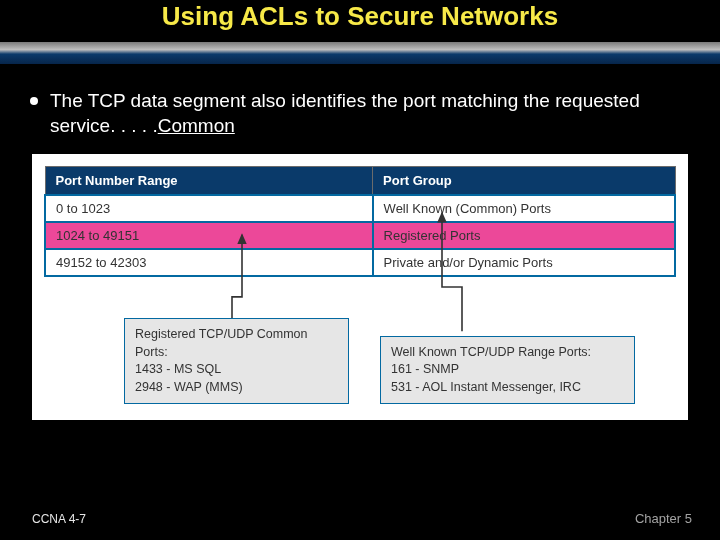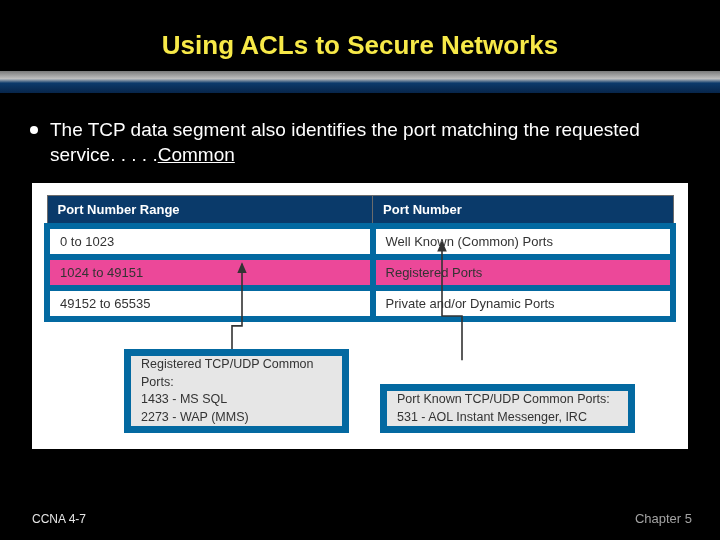--- a/index.html
+++ b/index.html
@@ -9,21 +9,21 @@
     background: #000;
     font-family: Arial, sans-serif;
     position: relative;
     overflow: hidden;
   }
   .title {
     text-align: center;
     color: #f7e948;
     font-size: 26px;
     font-weight: bold;
-    padding-top: 30px;
+    padding-top: 1px;
     text-shadow: 1px 1px 2px #000;
   }
   .title-bar {
     margin-top: 10px;
     height: 22px;
     background: linear-gradient(to bottom, #7a7a7a 0%, #bfbfbf 35%, #0c3a6b 55%, #07254a 100%);
   }
   .bullet-area {
     padding: 24px 24px 4px 30px;
     color: #fff;
@@ -60,31 +60,31 @@
     font-weight: bold;
     font-size: 13px;
     text-align: left;
     padding: 6px 10px;
     border: 1px solid #6b6b6b;
   }
   td {
     font-size: 13px;
     color: #333;
     padding: 5px 10px;
-    border: 6px solid #0369a1;
+    border: 2px solid #0369a1;
     background: #fff;
   }
   tr.alt td { background: #ec4899; }
   .box {
     position: absolute;
     background: #e6e6e6;
-    border: 7px solid #0369a1;
+    border: 1px solid #0369a1;
     font-size: 12.5px;
     color: #333;
-    padding: 0 10px;
+    padding: 7px 10px;
     line-height: 1.4;
   }
   .box-left { left: 92px; bottom: 16px; width: 225px; }
   .box-right { left: 348px; bottom: 16px; width: 255px; }
   svg.arrows {
     position: absolute;
     left: 0; top: 0;
     width: 100%; height: 100%;
     pointer-events: none;
   }
@@ -114,53 +114,54 @@
       <span>The TCP data segment also identifies the port matching the requested service. . . . .</span><span class="u">Common</span>
     </div>
   </div>
 </div>
 
 <div class="diagram-wrap">
   <table>
     <tbody>
         <tr>
       <th style="width:52%">Port Number Range</th>
-      <th>Port Number</th>
+      <th>Port Group</th>
     </tr>
     <tr>
       <td>0 to 1023</td>
       <td>Well Known (Common) Ports</td>
     </tr>
     <tr class="alt">
       <td>1024 to 49151</td>
       <td>Registered Ports</td>
     </tr>
     <tr>
-      <td>49152 to 65535</td>
+      <td>49152 to 42303</td>
       <td>Private and/or Dynamic Ports</td>
     </tr>
   </tbody>
     </table>
 
   <svg class="arrows" viewBox="0 0 656 270" preserveAspectRatio="none">
     <defs>
       <marker id="ah" markerWidth="8" markerHeight="8" refX="6" refY="3" orient="auto">
         <path d="M0,0 L7,3 L0,6 Z" fill="#333"></path>
       </marker>
     </defs>
     <path d="M 200 195 L 200 145 L 210 145 L 210 82" stroke="#333" stroke-width="1.6" fill="none" marker-end="url(#ah)"></path>
     <path d="M 430 180 L 430 135 L 410 135 L 410 60" stroke="#333" stroke-width="1.6" fill="none" marker-end="url(#ah)"></path>
   </svg>
 
   <div class="box box-left">
     <div>Registered TCP/UDP Common Ports:</div>
     <div>1433 - MS SQL</div>
-    <div>2273 - WAP (MMS)</div>
+    <div>2948 - WAP (MMS)</div>
   </div>
 
   <div class="box box-right">
-    <div>Port Known TCP/UDP Common Ports:</div>
+    <div>Well Known TCP/UDP Range Ports:</div>
+    <div>161 - SNMP</div>
     <div>531 - AOL Instant Messenger, IRC</div>
   </div>
 </div>
 
 <div class="footer-left">CCNA 4-7</div>
 <div class="footer-right">Chapter 5</div>
 
 </body></html>

